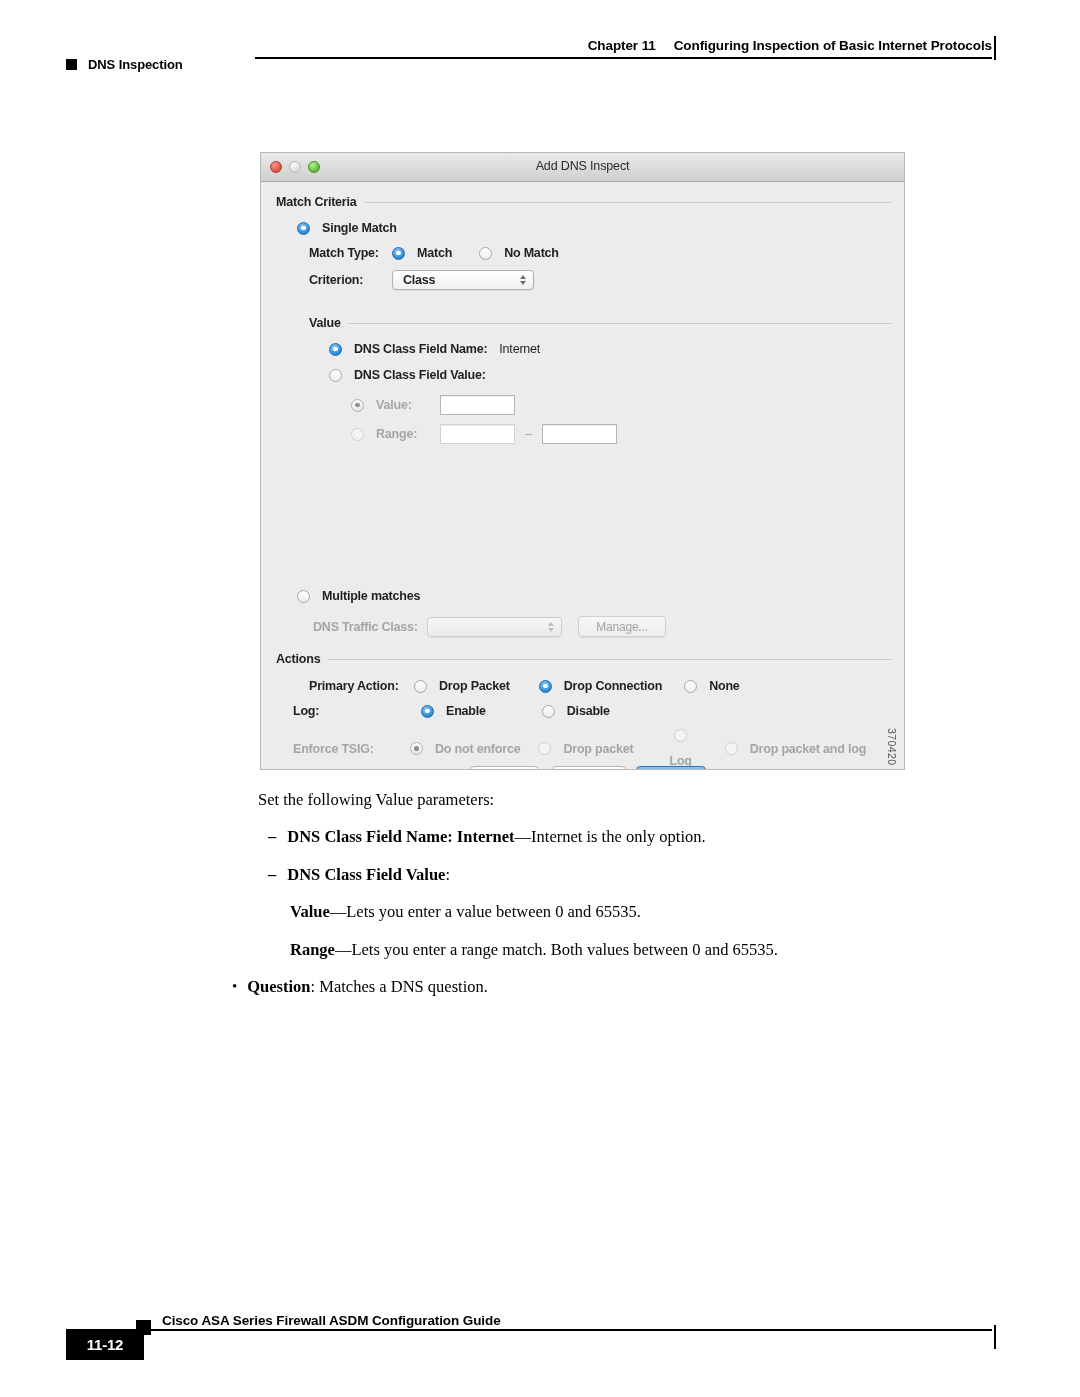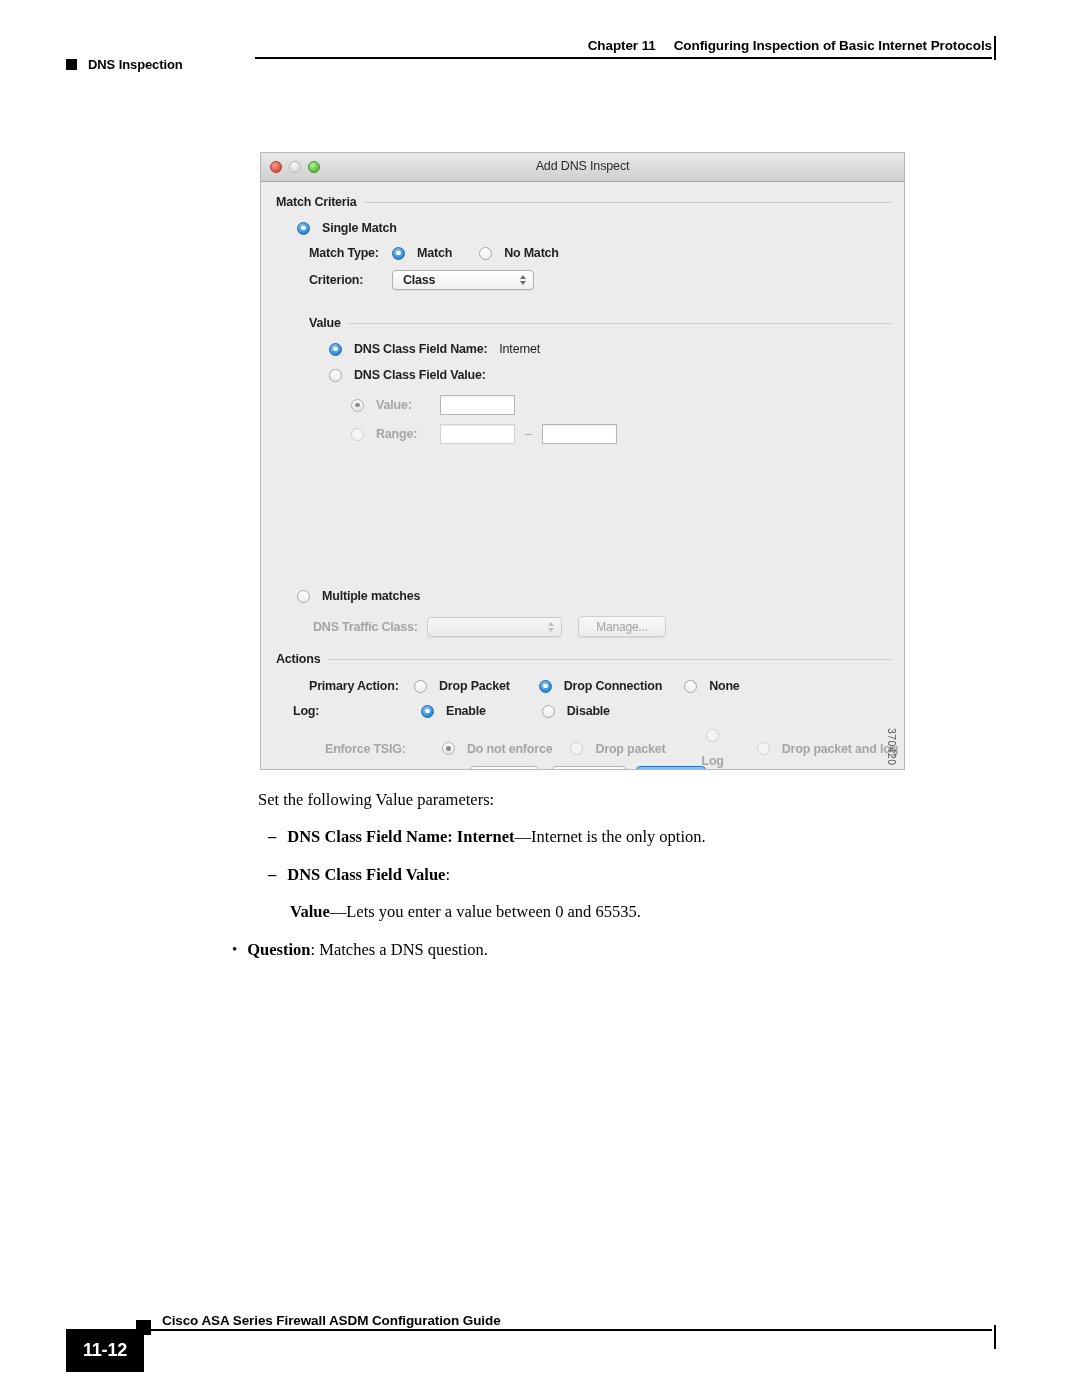--- a/index.html
+++ b/index.html
@@ -362,26 +362,26 @@
     font-size: 13.5px;
     letter-spacing: -0.1px;
     color: #000;
     white-space: nowrap;
   }
   .foot-page {
     position: absolute;
     left: 66px;
     top: 29px;
     width: 78px;
-    height: 43px;
+    height: 31px;
     background: #000;
     color: #fff;
     font-family: "Liberation Sans", sans-serif;
     font-weight: bold;
-    font-size: 18px;
+    font-size: 15px;
     display: flex;
     align-items: center;
     justify-content: center;
     letter-spacing: -0.2px;
   }
   .foot-tick {
     position: absolute;
     right: 84px;
     top: 25px;
     width: 2px;
@@ -536,21 +536,21 @@
         <span class="rad" style="margin-left:29px;">
           <span class="dot on"></span>
           <span class="lbl bold">Enable</span>
         </span>
         <span class="rad" style="margin-left:56px;">
           <span class="dot off"></span>
           <span class="lbl bold">Disable</span>
         </span>
       </div>
 
-      <div class="radio-row" style="left:32px; top:547px;margin-left:32px;">
+      <div class="radio-row" style="left:32px; top:547px;">
         <span class="lbl bold dim" style="width:99px;">Enforce TSIG:</span>
         <span class="rad" style="margin-left:18px;">
           <span class="dot on gray"></span>
           <span class="lbl bold dim">Do not enforce</span>
         </span>
         <span class="rad" style="margin-left:18px;">
           <span class="dot off gray"></span>
           <span class="lbl bold dim">Drop packet</span>
         </span>
         <span class="rad" style="margin-left:36px;flex-direction:column;">
@@ -584,20 +584,23 @@
 
   <div class="p dash-item">
     <span class="dash">–</span>
     <span><b>DNS Class Field Value</b><span>:</span></span>
   </div>
 
   <div class="p lvl3">
     <b>Value</b><span>—Lets you enter a value between 0 and 65535.</span>
   </div>
 
+  <div class="p lvl3">
+    <b>Range</b><span>—Lets you enter a range match. Both values between 0 and 65535.</span>
+  </div>
 
   <div class="p bullet-item">
     <span class="bul">•</span>
     <span><b>Question</b><span>: Matches a DNS question.</span></span>
   </div>
 
 </div>
 
 <div class="footer">
   <div class="foot-rule"></div>

